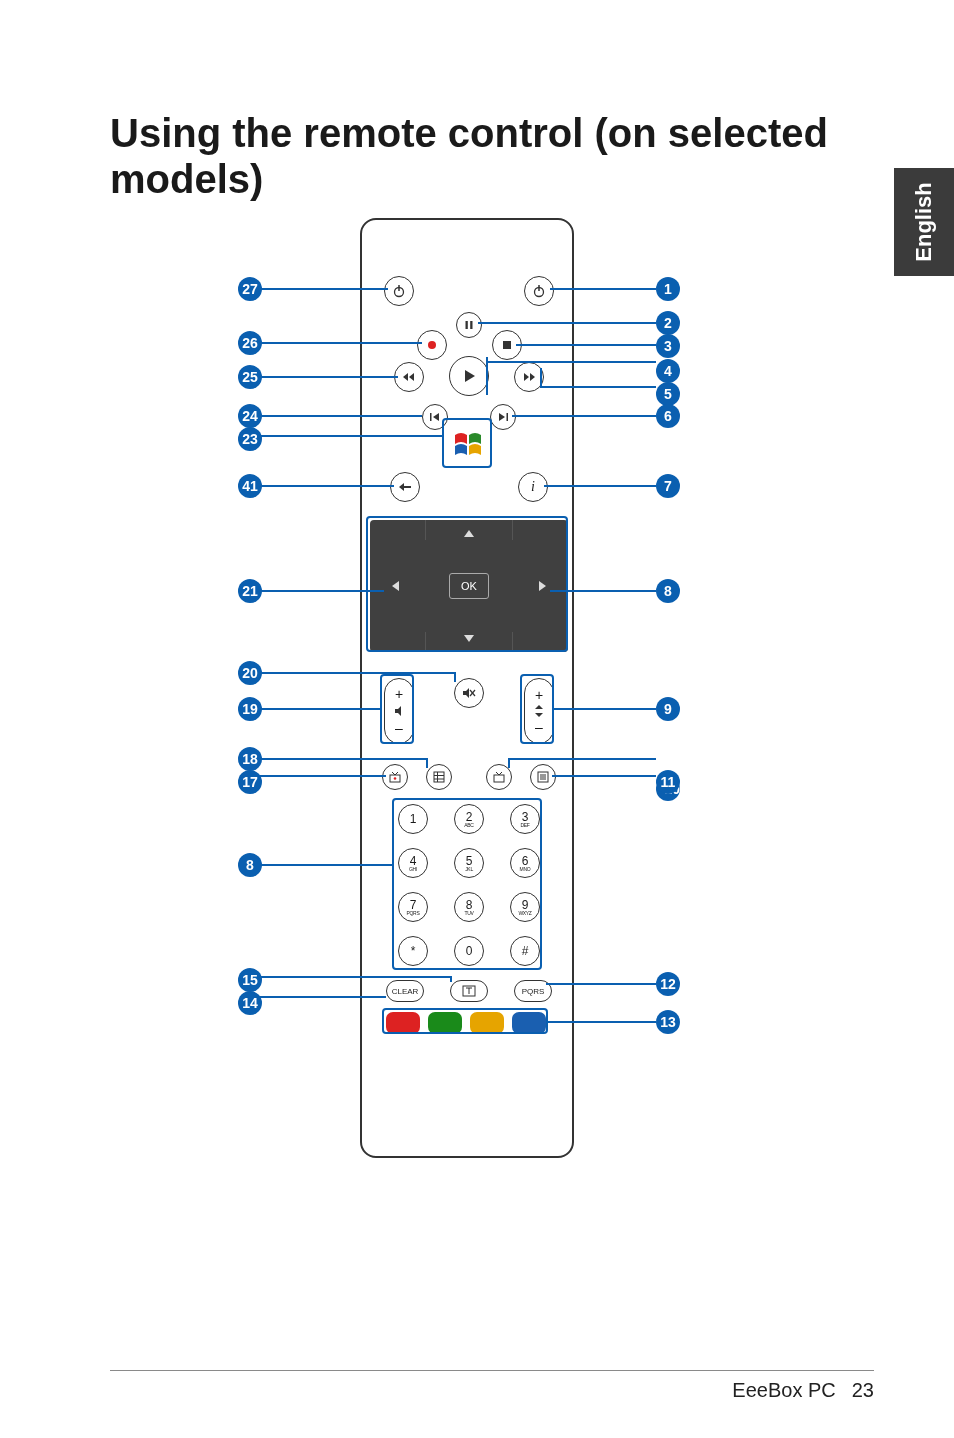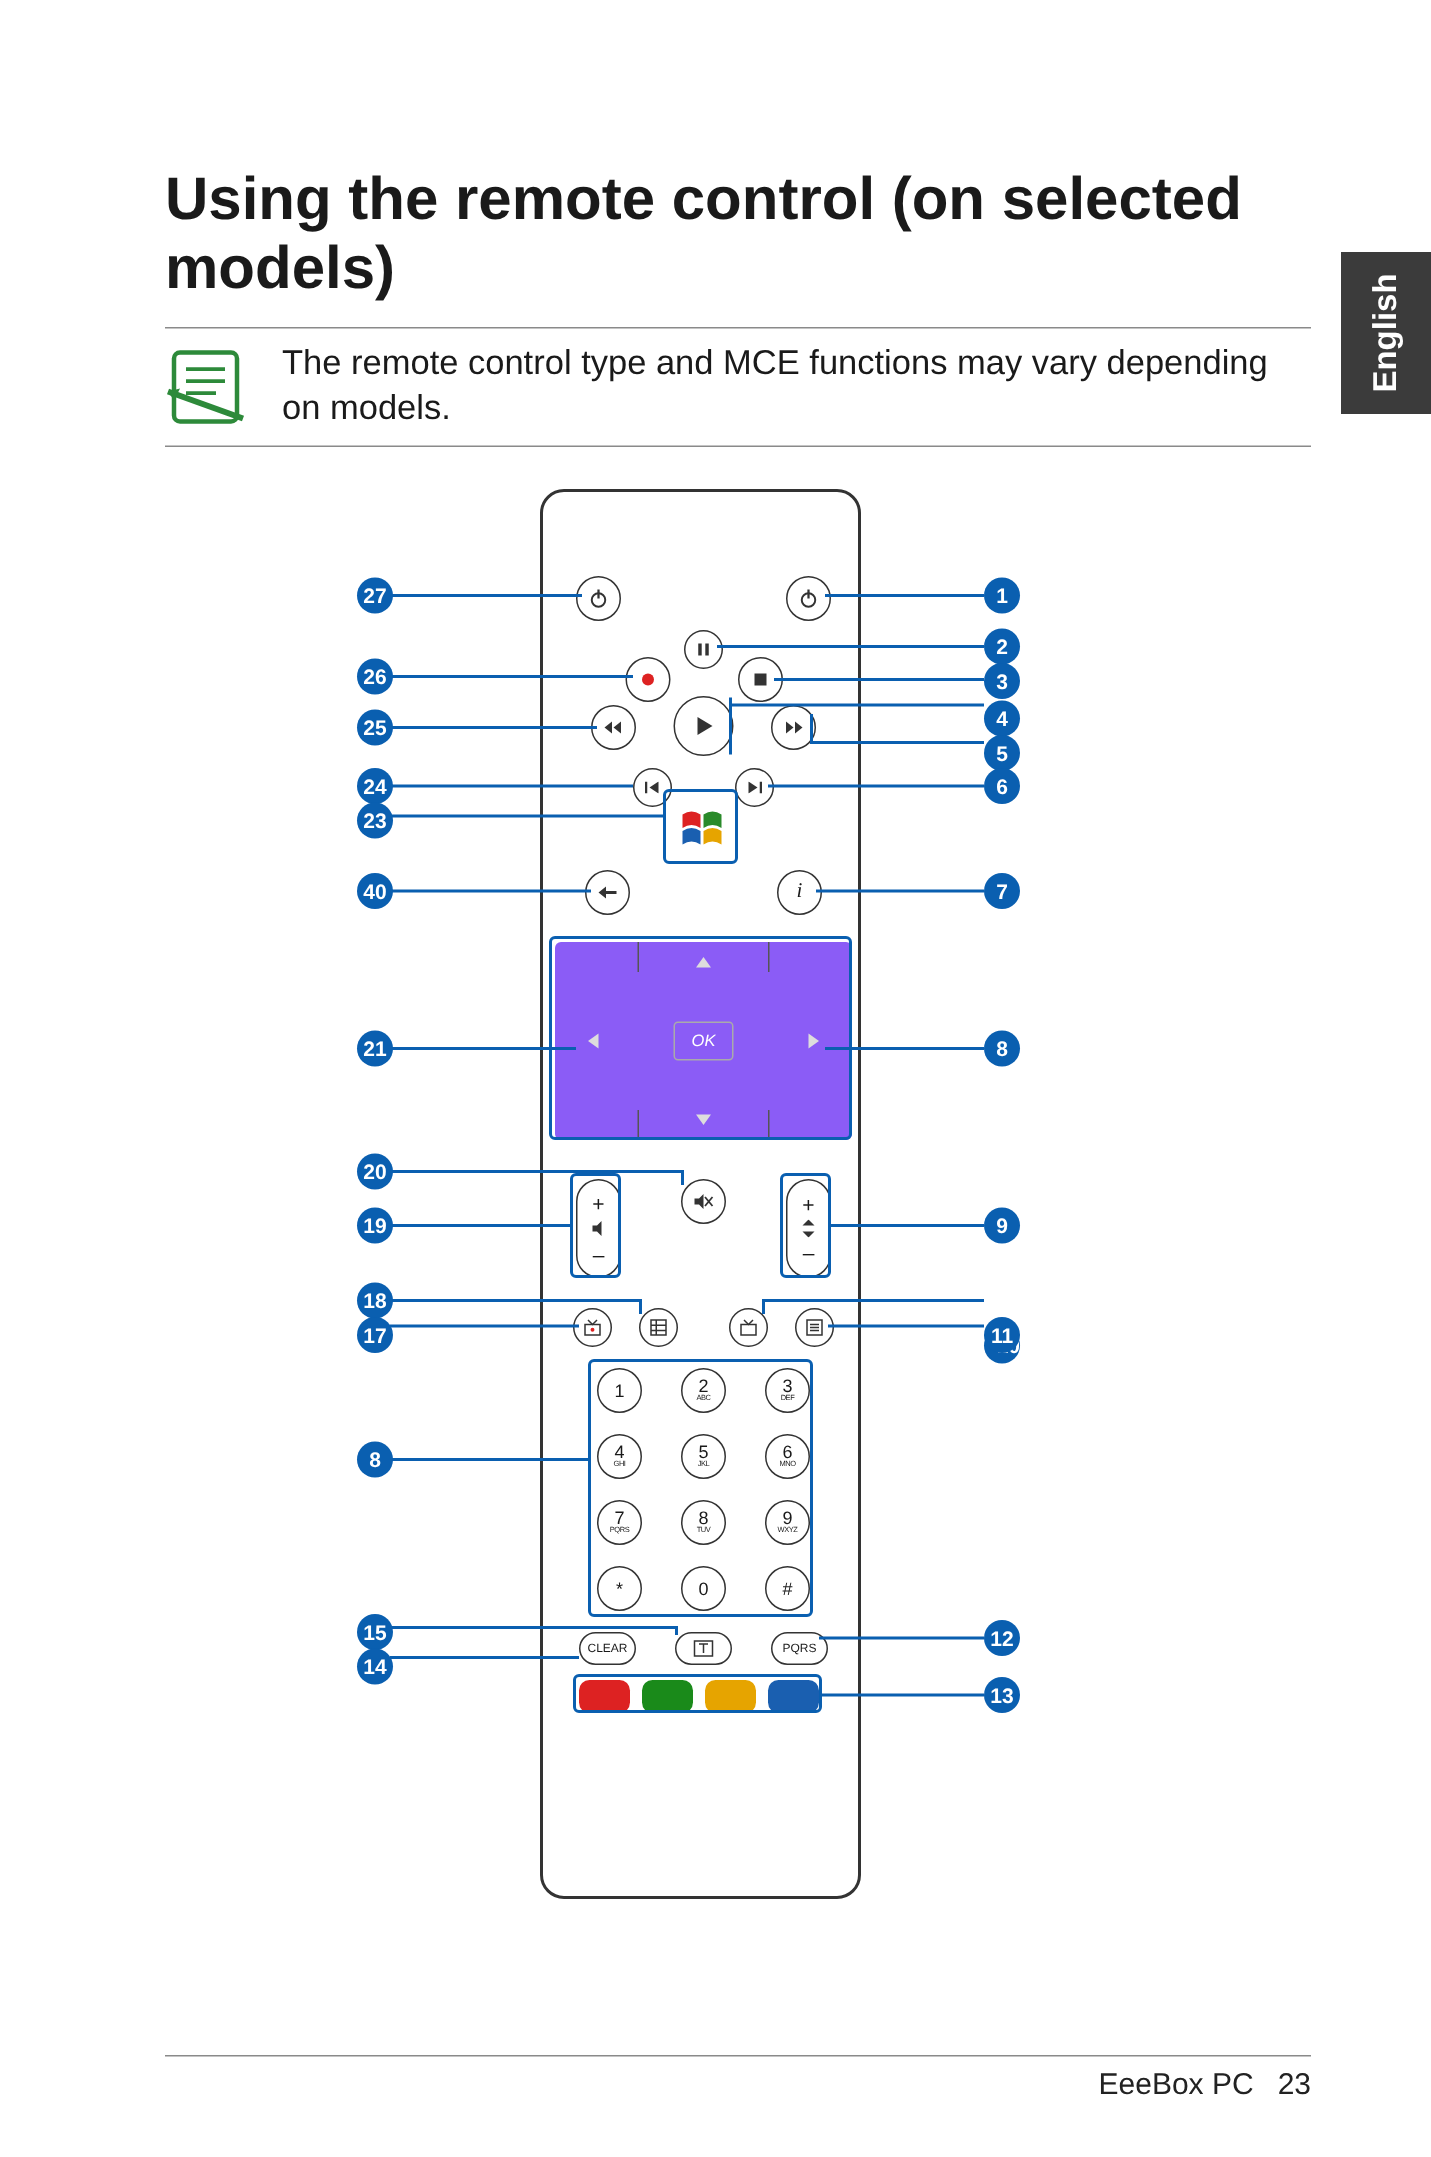--- a/index.html
+++ b/index.html
@@ -88,23 +88,22 @@
     display: flex;
     align-items: center;
     justify-content: center;
     font-size: 12px;
   }
   .round26 { width: 26px; height: 26px; }
   .round30 { width: 30px; height: 30px; }
   .round40 { width: 40px; height: 40px; }
   .dark-panel {
     position: absolute;
-    background: #8b5cf6;
+    background: #404040;
     border-radius: 4px;
-    font-style: italic;
   }
   .ok-btn {
     position: absolute;
     border: 1.5px solid #aaa;
     border-radius: 3px;
     color: #fff;
     font-size: 11px;
     display: flex;
     align-items: center;
     justify-content: center;
@@ -159,31 +158,20 @@
 </head>
 <body>
 
 <div class="side-tab">
   <span>English</span>
 </div>
 
 <div class="page">
   <h1>Using the remote control (on selected models)</h1>
 
-  <div class="note-block">
-    <svg class="note-icon" viewBox="0 0 54 54">
-      <rect x="6" y="4" width="42" height="46" rx="4" fill="none" stroke="#2d8a3a" stroke-width="3"></rect>
-      <line x1="14" y1="15" x2="40" y2="15" stroke="#2d8a3a" stroke-width="2.5"></line>
-      <line x1="14" y1="23" x2="40" y2="23" stroke="#2d8a3a" stroke-width="2.5"></line>
-      <line x1="14" y1="31" x2="34" y2="31" stroke="#2d8a3a" stroke-width="2.5"></line>
-      <path d="M2 30 L52 48" stroke="#2d8a3a" stroke-width="4"></path>
-      <polygon points="2,30 10,28 6,36" fill="#2d8a3a"></polygon>
-    </svg>
-    <div class="note-text">The remote control type and MCE functions may vary depending on models.</div>
-  </div>
 
   <div class="diagram">
 
     <div class="remote">
 
       <div class="btn round30" style="left:22px; top:56px;">
         <svg width="14" height="14" viewBox="0 0 14 14">
             <circle cx="7" cy="8" r="4.5" fill="none" stroke="#333" stroke-width="1.3"></circle>
             <line x1="7" y1="1" x2="7" y2="7" stroke="#333" stroke-width="1.5"></line>
           </svg>
@@ -520,21 +508,21 @@
     <div class="callout" style="left:128px; top:147px;">
         <span>25</span>
       </div>
     <div class="callout" style="left:128px; top:186px;">
         <span>24</span>
       </div>
     <div class="callout" style="left:128px; top:209px;">
         <span>23</span>
       </div>
     <div class="callout" style="left:128px; top:256px;">
-        <span>40</span>
+        <span>41</span>
       </div>
     <div class="callout" style="left:128px; top:361px;">
         <span>21</span>
       </div>
     <div class="callout" style="left:128px; top:443px;">
         <span>20</span>
       </div>
     <div class="callout" style="left:128px; top:479px;">
         <span>19</span>
       </div>

